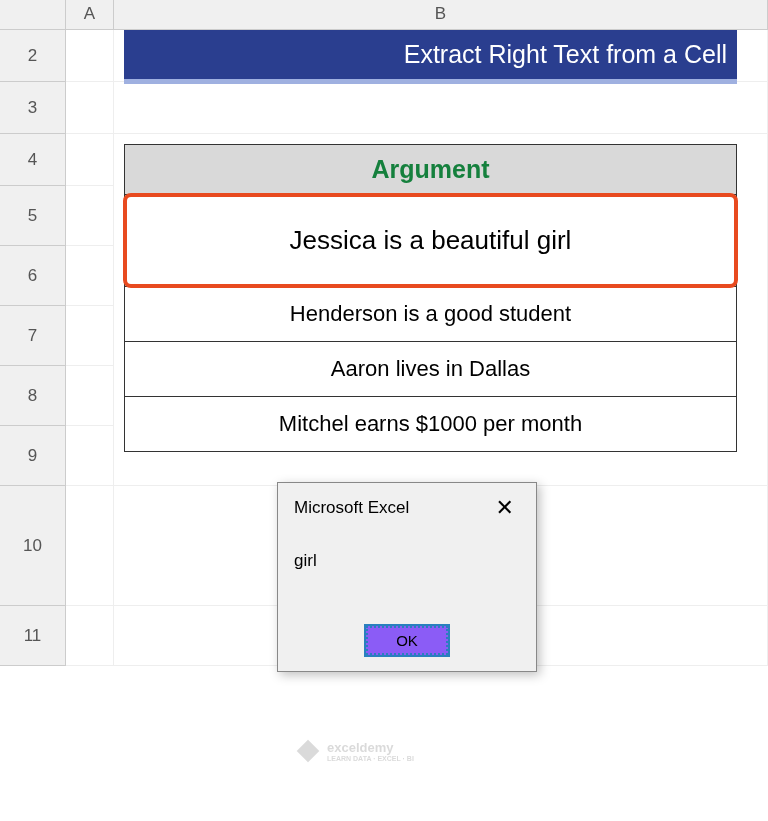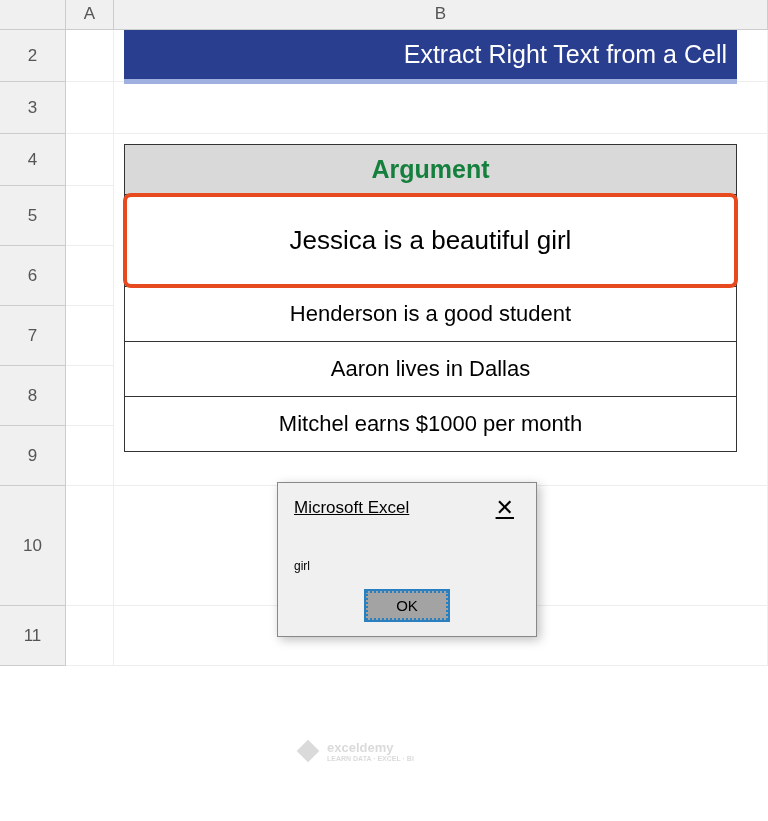--- a/index.html
+++ b/index.html
@@ -97,39 +97,38 @@
       background: #f0f0f0;
       border: 1px solid #888;
       box-shadow: 3px 3px 10px rgba(0,0,0,0.25);
       padding: 12px 16px 16px 16px;
     }
     .dialog-header {
       display: flex;
       justify-content: space-between;
       align-items: center;
       font-size: 17px;
-      margin-bottom: 38px;
-      text-decoration: underline;
+      margin-bottom: 30px;
     }
     .dialog-close {
       font-size: 22px;
       cursor: pointer;
       padding: 0 6px;
     }
     .dialog-body {
-      font-size: 12px;
-      margin-bottom: 18px;
+      font-size: 17px;
+      margin-bottom: 55px;
     }
     .dialog-footer {
       text-align: center;
     }
     .ok-button {
       border: 2px dotted #2a7fbf;
       outline: 2px solid #2a7fbf;
-      background: #a3a3a3;
+      background: #8b5cf6;
       padding: 4px 28px;
       font-size: 15px;
       cursor: pointer;
     }
     .watermark {
       position: absolute;
       left: 300px;
       top: 740px;
       color: rgba(150,150,150,0.35);
       font-size: 13px;

